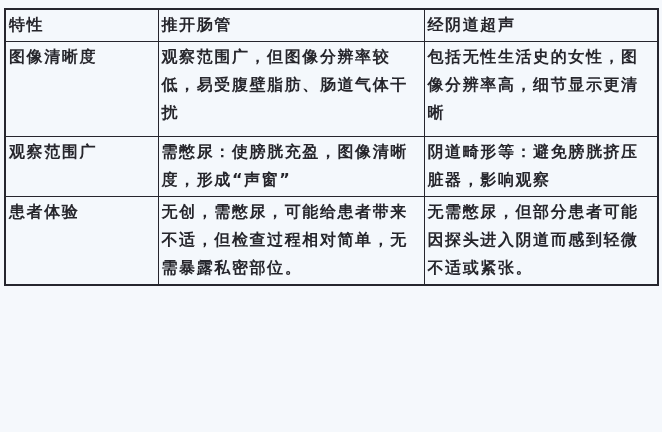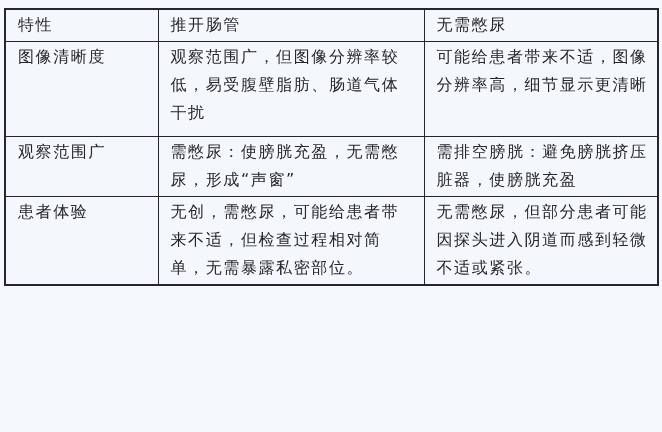--- a/index.html
+++ b/index.html
@@ -20,26 +20,26 @@
       border-collapse: collapse;
       table-layout: fixed;
       width: 653px;
       background: #f4f8fc;
       border: 2px solid #26262e;
     }
     table.cmp th,
     table.cmp td {
       border: 1px solid #26262e;
       vertical-align: top;
-      padding: 1px 7px 2px 12px;
+      padding: 1px 7px 2px 3px;
       font-size: 16px;
       line-height: 28px;
       letter-spacing: 1.6px;
       color: #26262c;
-      font-weight: normal;
+      font-weight: bold;
       text-align: left;
       word-break: break-all;
     }
     col.c-feature { width: 153px; }
     col.c-abdominal { width: 266px; }
     col.c-vaginal { width: 234px; }
     tr.r-header { height: 32px; }
     tr.r-1 { height: 150px; }
     tr.r-2 { height: 95px; margin-left: 37px; }
     tr.r-3 { height: 56px; }
@@ -53,33 +53,33 @@
   <table class="cmp">
     <colgroup>
       <col class="c-feature">
       <col class="c-abdominal">
       <col class="c-vaginal">
     </colgroup>
     <thead>
       <tr class="r-header">
         <th>特性</th>
         <th>推开肠管</th>
-        <th>无需憋尿</th>
+        <th>经阴道超声</th>
       </tr>
     </thead>
     <tbody>
       <tr class="r-2">
         <td>图像清晰度</td>
         <td>观察范围广，但图像分辨率较低，易受腹壁脂肪、肠道气体干扰</td>
-        <td>可能给患者带来不适，图像分辨率高，细节显示更清晰</td>
+        <td>包括无性生活史的女性，图像分辨率高，细节显示更清晰</td>
       </tr>
       <tr class="r-3">
         <td>观察范围广</td>
-        <td>需憋尿：使膀胱充盈，无需憋尿，形成“声窗”</td>
-        <td>需排空膀胱：避免膀胱挤压脏器，使膀胱充盈</td>
+        <td>需憋尿：使膀胱充盈，图像清晰度，形成“声窗”</td>
+        <td>阴道畸形等：避免膀胱挤压脏器，影响观察</td>
       </tr>
       <tr class="r-4">
         <td>患者体验</td>
         <td>无创，需憋尿，可能给患者带来不适，但检查过程相对简单，无需暴露私密部位。</td>
         <td>无需憋尿，但部分患者可能因探头进入阴道而感到轻微不适或紧张。</td>
       </tr>
     </tbody>
   </table>
 </div>
 

